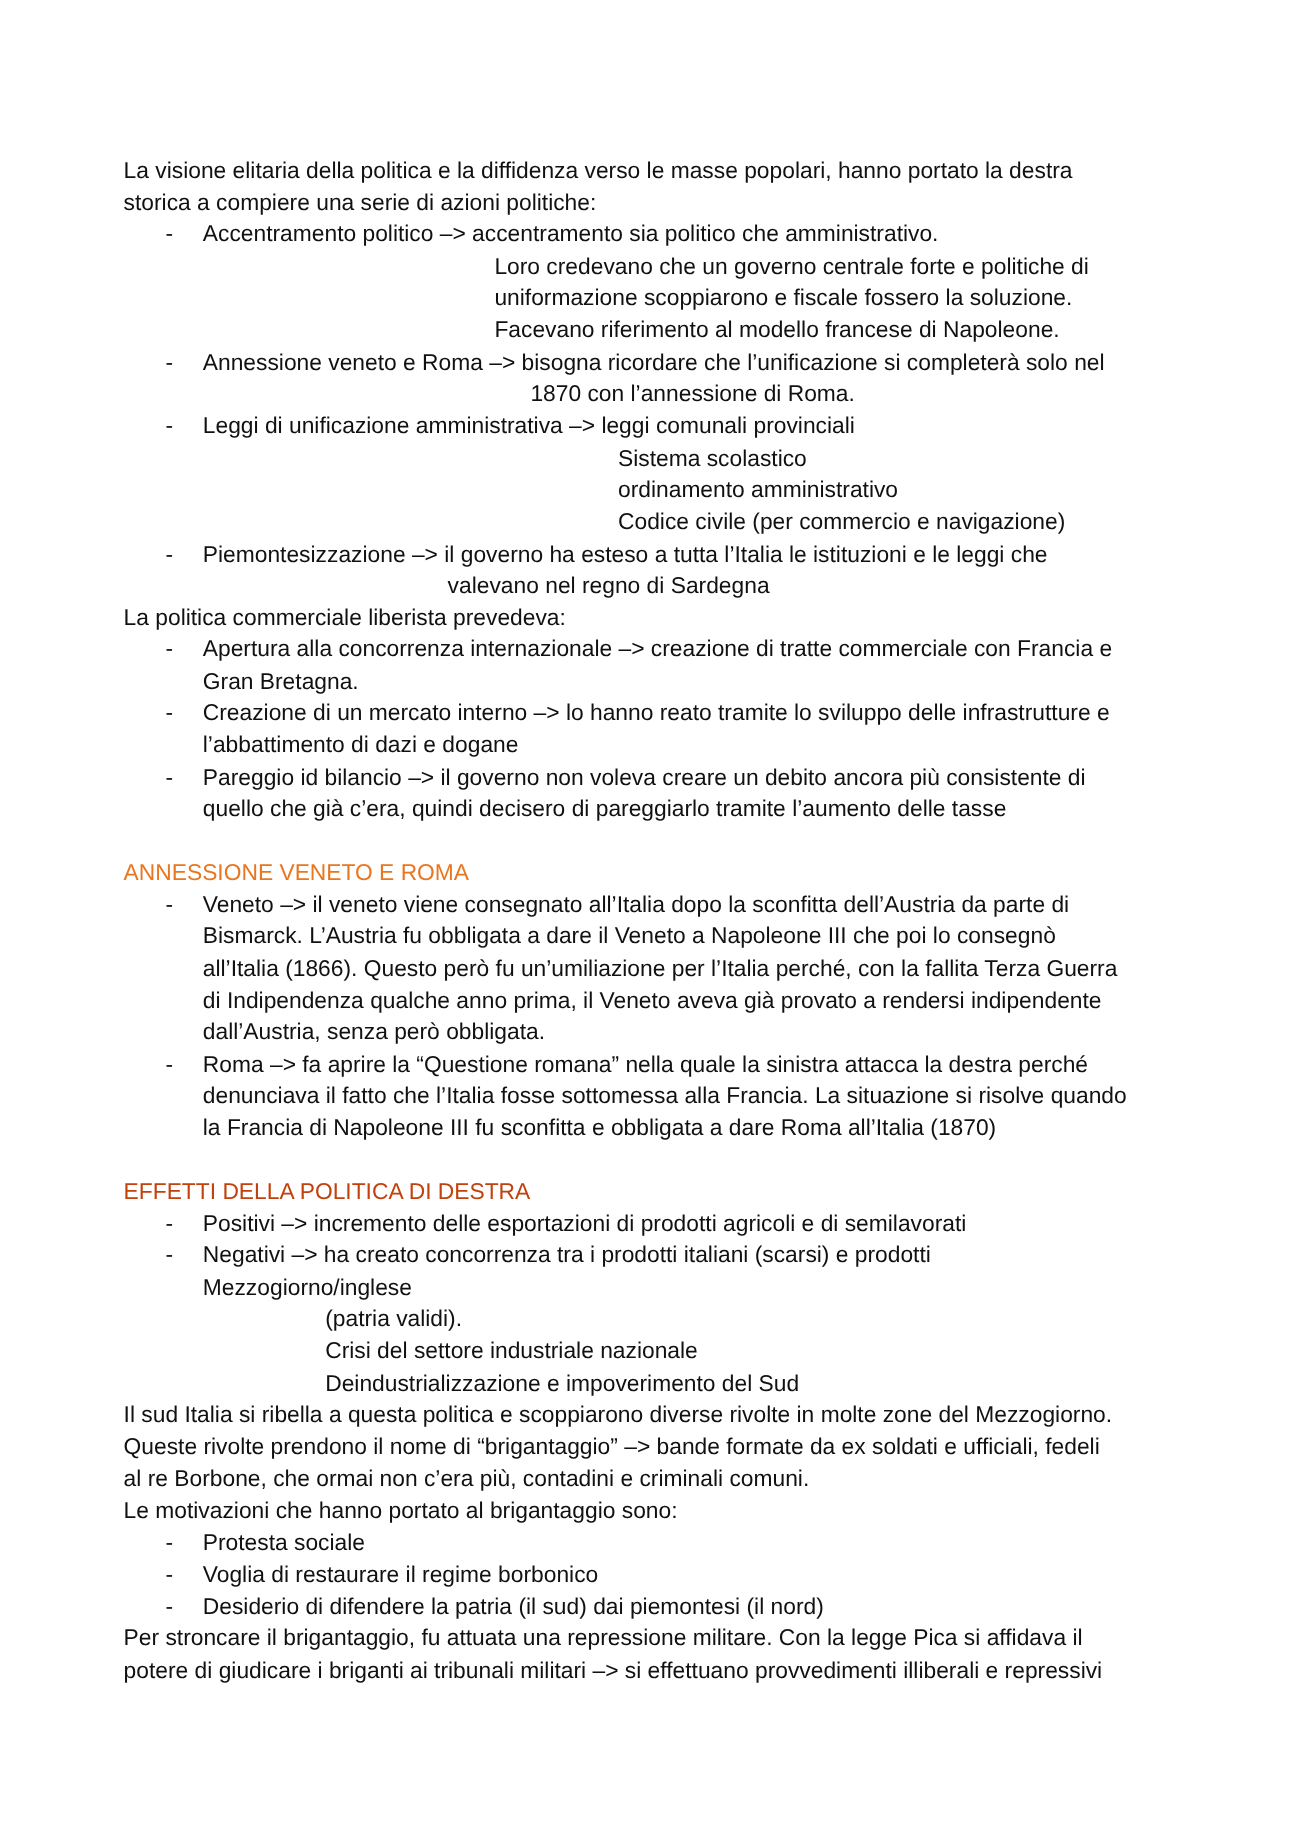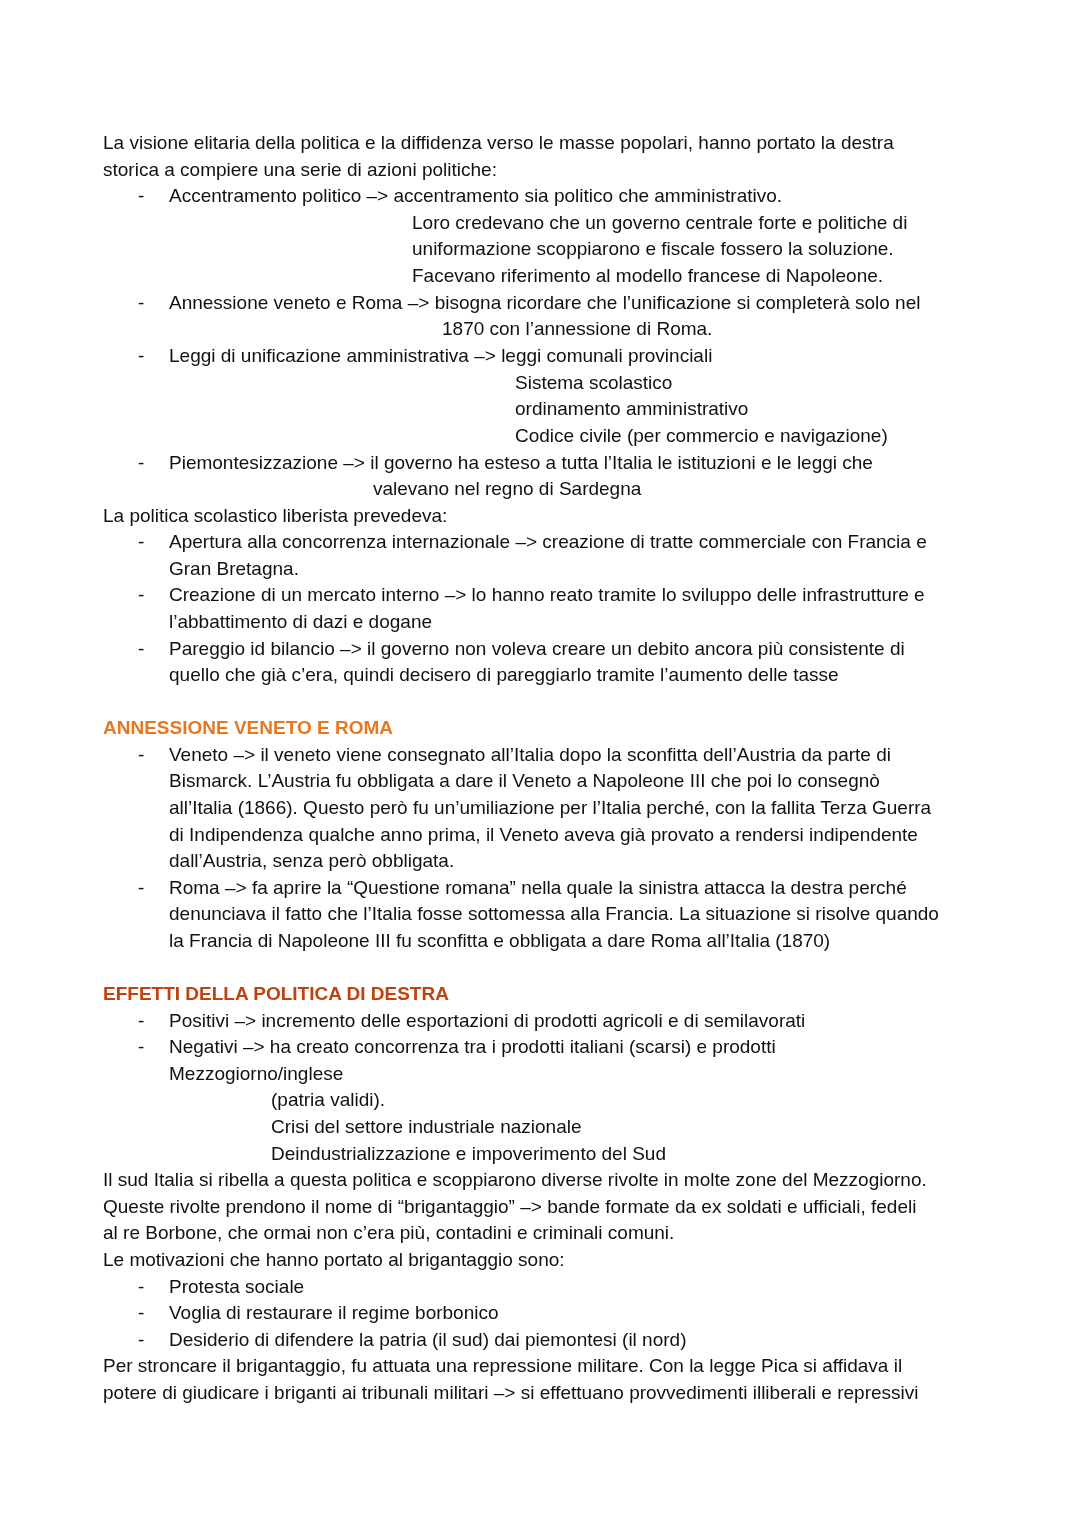--- a/index.html
+++ b/index.html
@@ -2,21 +2,21 @@
 <html><head>
 <meta charset="utf-8">
 <style>
   html, body { margin: 0; padding: 0; background: #ffffff; }
   body { width: 1080px; height: 1528px; position: relative; overflow: hidden;
          font-family: "Liberation Sans", sans-serif; color: #111111; }
   .page { position: absolute; left: 103px; top: 130px; width: 900px; font-size: 19px; }
   .line { position: absolute; left: 0; white-space: nowrap; line-height: 26px; text-align: center; }
   .dash { position: absolute; left: 35px; }
   .bul { left: 66px; }
-  .heading { color: #E87722; font-weight: bold; }
+  .heading { color: #E87722; font-weight: normal; }
 </style>
 </head>
 <body>
 
 <div class="page">
 
   <div class="line" style="top:0px">La visione elitaria della politica e la diffidenza verso le masse popolari, hanno portato la destra</div>
   <div class="line" style="top:27px">storica a compiere una serie di azioni politiche:</div>
 
   <span class="line dash" style="top:53px">-</span>
@@ -32,21 +32,21 @@
   <span class="line dash" style="top:213px">-</span>
   <div class="line bul" style="top:213px">Leggi di unificazione amministrativa –&gt; leggi comunali provinciali</div>
   <div class="line" style="left:412px;top:240px">Sistema scolastico</div>
   <div class="line" style="left:412px;top:266px">ordinamento amministrativo</div>
   <div class="line" style="left:412px;top:293px">Codice civile (per commercio e navigazione)</div>
 
   <span class="line dash" style="top:320px">-</span>
   <div class="line bul" style="top:320px">Piemontesizzazione –&gt; il governo ha esteso a tutta l’Italia le istituzioni e le leggi che</div>
   <div class="line" style="left:270px;top:346px">valevano nel regno di Sardegna</div>
 
-  <div class="line" style="top:373px">La politica scolastico liberista prevedeva:</div>
+  <div class="line" style="top:373px">La politica commerciale liberista prevedeva:</div>
   <span class="line dash" style="top:399px">-</span>
   <div class="line bul" style="top:399px">Apertura alla concorrenza internazionale –&gt; creazione di tratte commerciale con Francia e</div>
   <div class="line bul" style="top:426px">Gran Bretagna.</div>
   <span class="line dash" style="top:452px">-</span>
   <div class="line bul" style="top:452px">Creazione di un mercato interno –&gt; lo hanno reato tramite lo sviluppo delle infrastrutture e</div>
   <div class="line bul" style="top:479px">l’abbattimento di dazi e dogane</div>
   <span class="line dash" style="top:506px">-</span>
   <div class="line bul" style="top:506px">Pareggio id bilancio –&gt; il governo non voleva creare un debito ancora più consistente di</div>
   <div class="line bul" style="top:532px">quello che già c’era, quindi decisero di pareggiarlo tramite l’aumento delle tasse</div>
 

